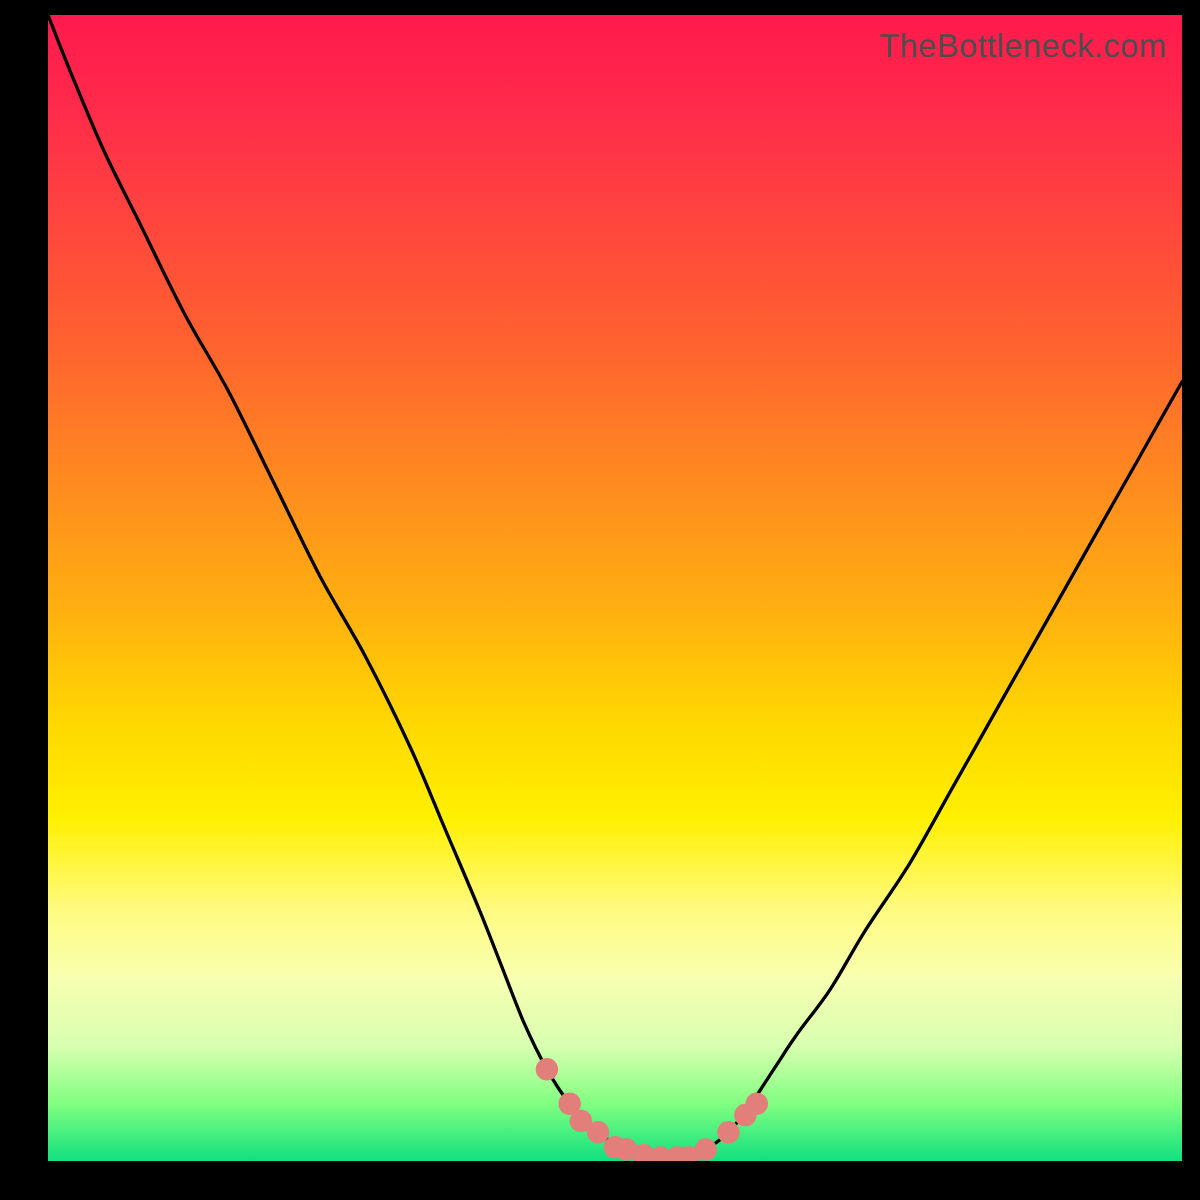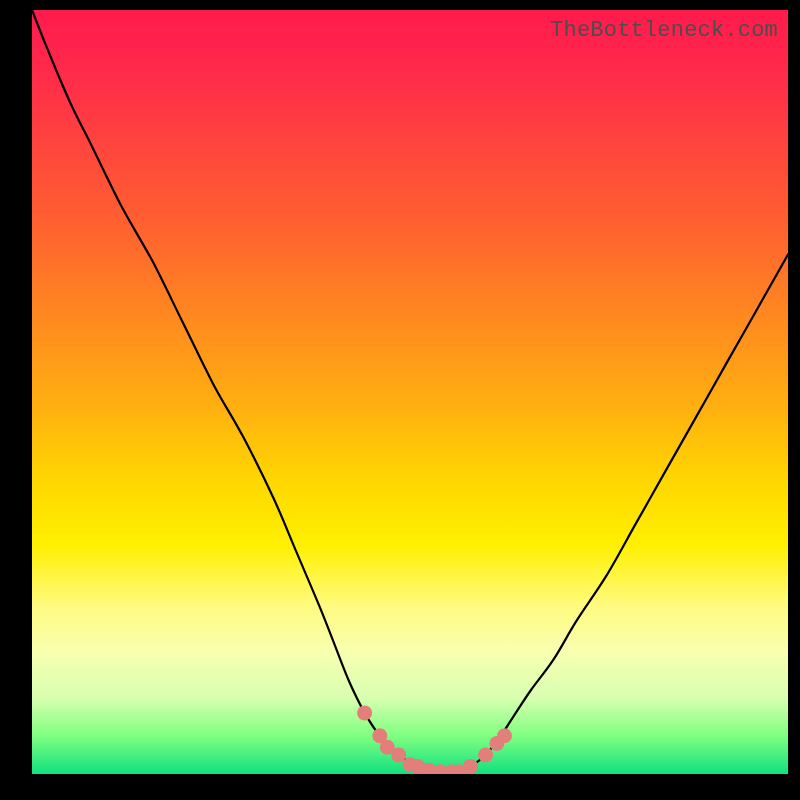--- a/index.html
+++ b/index.html
@@ -9,21 +9,20 @@
     height: 800px;
     overflow: hidden;
     background: #000;
     font-family: Arial, Helvetica, sans-serif;
   }
   .frame {
     position: relative;
     width: 660px;
     height: 800px;
     background: #000;
-    font-family: Liberation Mono, monospace;
   }
   .plot-area {
     position: absolute;
     left: 32px;
     top: 10px;
     width: 756px;
     height: 764px;
     
     background: linear-gradient(
       to bottom,

